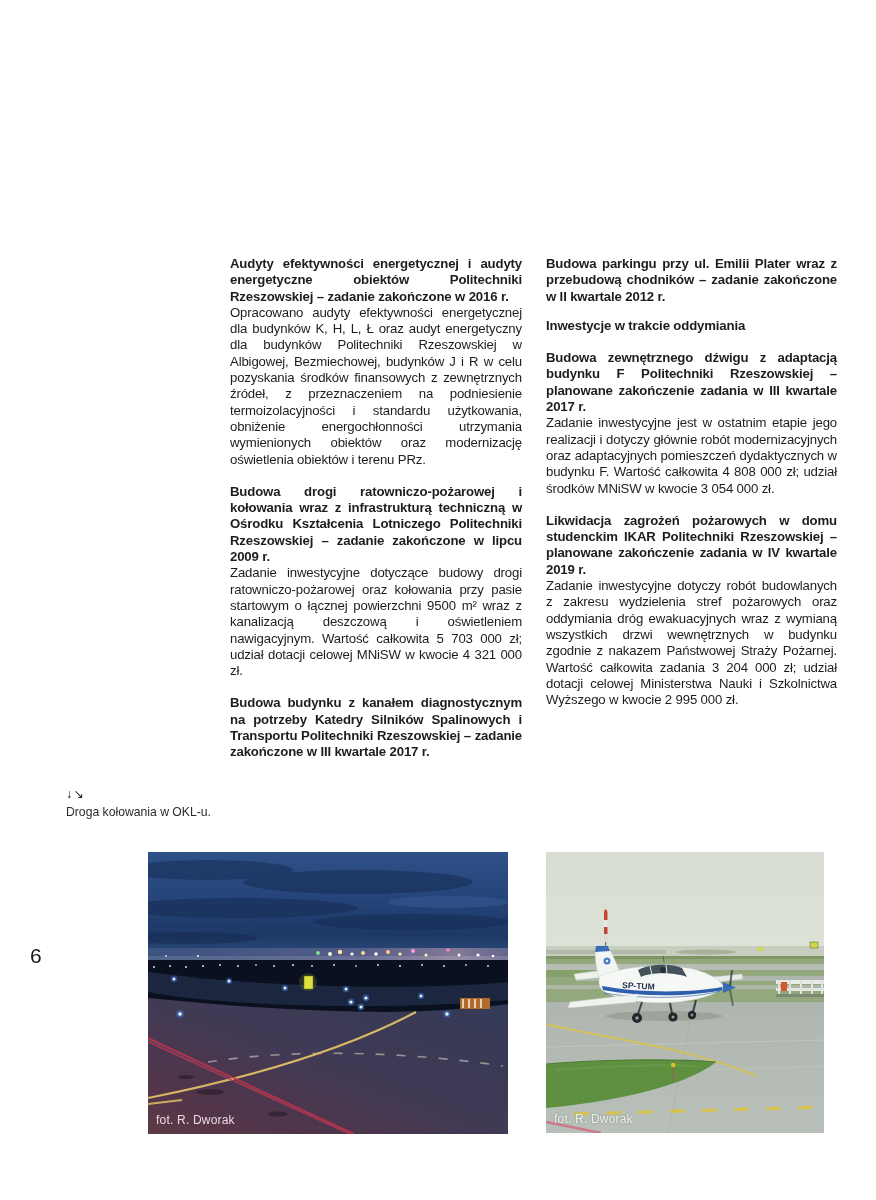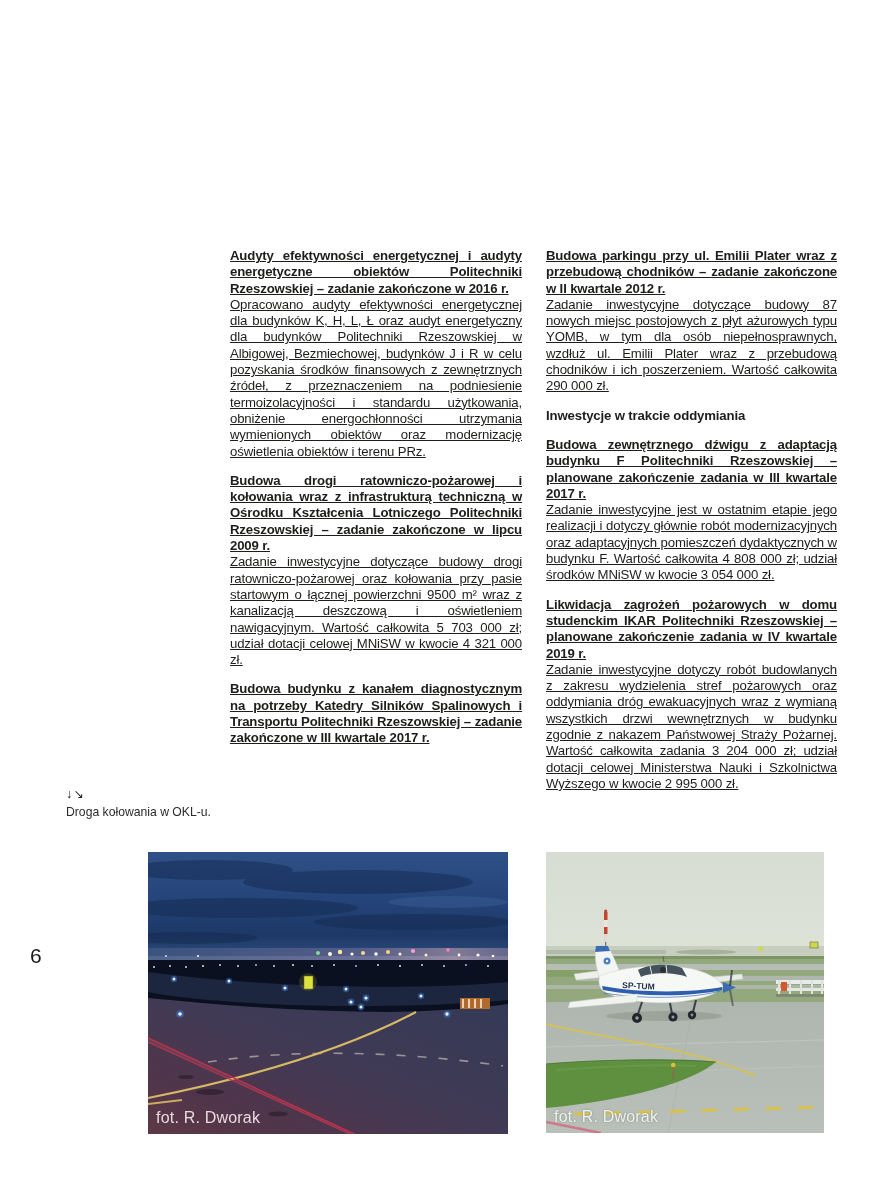--- a/index.html
+++ b/index.html
@@ -9,30 +9,30 @@
     overflow:hidden;
   }
   
   .page-number{position:absolute;left:30px;top:944px;font-size:21px;color:#1a1a1a;}
   .caption{position:absolute;left:66px;top:786px;width:170px;font-size:12.2px;color:#2b2b2b;line-height:1.35;}
   .caption-arrows{font-size:12.5px;letter-spacing:1px;margin-bottom:1px;color:#222;}
   
   .col{position:absolute;top:240px;font-size:13.2px;line-height:16.3px;text-align:justify;letter-spacing:-0.15px;hyphens:auto;}
   .col-left{left:230px;width:292px;}
   .col-right{left:546px;width:291px;}
-  .sec{margin:8px 0 13px 0;text-decoration:underline;}
+  .sec{margin:16px 0 13px 0;}
   .sec h3{margin:0;font-size:13.2px;font-weight:700;line-height:16.3px;}
   .sec p{margin:0;}
   .subhead{margin:0 0 13px 0;font-size:13.2px;font-weight:700;line-height:16.3px;text-align:left;}
   
   .photo{position:absolute;overflow:hidden;}
   .photo svg{display:block;width:100%;height:100%;}
   .photo-night{left:148px;top:852px;width:360px;height:282px;}
   .photo-plane{left:546px;top:852px;width:278px;height:281px;}
-  .credit{position:absolute;left:8px;bottom:7px;font-size:16px;letter-spacing:.2px;}
+  .credit{position:absolute;left:8px;bottom:7px;font-size:12px;letter-spacing:.2px;}
   .credit-night{color:#e9dae1;}
   .credit-plane{color:#eef1ea;text-shadow:0 0 2px rgba(60,70,60,.45);}
 </style>
 </head>
 <body>
 
 <div>
 
   <div class="caption">
     <div class="caption-arrows">↓↘</div>
@@ -51,21 +51,20 @@
       <p>Zadanie inwestycyjne dotyczące budowy drogi ratowniczo-pożarowej oraz kołowania przy pasie startowym o łącznej powierzchni 9500 m² wraz z kanalizacją deszczową i oświetleniem nawigacyjnym. Wartość całkowita 5&nbsp;703&nbsp;000 zł; udział dotacji celowej MNiSW w kwocie 4&nbsp;321&nbsp;000 zł.</p>
     </section>
     <section class="sec">
       <h3>Budowa budynku z kanałem diagnostycznym na potrzeby Katedry Silników Spalinowych i Transportu Politechniki Rzeszowskiej – zadanie zakończone w III kwartale 2017 r.</h3>
     </section>
   </div>
 
   <div class="col col-right">
     <section class="sec">
       <h3>Budowa parkingu przy ul. Emilii Plater wraz z przebudową chodników – zadanie zakończone w II kwartale 2012 r.</h3>
-      <p>Zadanie inwestycyjne dotyczące budowy 87 nowych miejsc postojowych z płyt ażurowych typu YOMB, w tym dla osób niepełnosprawnych, wzdłuż ul. Emilii Plater wraz z przebudową chodników i ich poszerzeniem. Wartość całkowita 290&nbsp;000 zł.</p>
     </section>
     <h4 class="subhead">Inwestycje w trakcie oddymiania</h4>
     <section class="sec">
       <h3>Budowa zewnętrznego dźwigu z adaptacją budynku F Politechniki Rzeszowskiej – planowane zakończenie zadania w III kwartale 2017 r.</h3>
       <p>Zadanie inwestycyjne jest w ostatnim etapie jego realizacji i dotyczy głównie robót modernizacyjnych oraz adaptacyjnych pomieszczeń dydaktycznych w budynku F. Wartość całkowita 4&nbsp;808&nbsp;000 zł; udział środków MNiSW w kwocie 3&nbsp;054&nbsp;000 zł.</p>
     </section>
     <section class="sec">
       <h3>Likwidacja zagrożeń pożarowych w domu studenckim IKAR Politechniki Rzeszowskiej – planowane zakończenie zadania w IV kwartale 2019 r.</h3>
       <p>Zadanie inwestycyjne dotyczy robót budowlanych z zakresu wydzielenia stref pożarowych oraz oddymiania dróg ewakuacyjnych wraz z wymianą wszystkich drzwi wewnętrznych w budynku zgodnie z nakazem Państwowej Straży Pożarnej. Wartość całkowita zadania 3&nbsp;204&nbsp;000 zł; udział dotacji celowej Ministerstwa Nauki i Szkolnictwa Wyższego w kwocie 2&nbsp;995&nbsp;000 zł.</p>
     </section>

